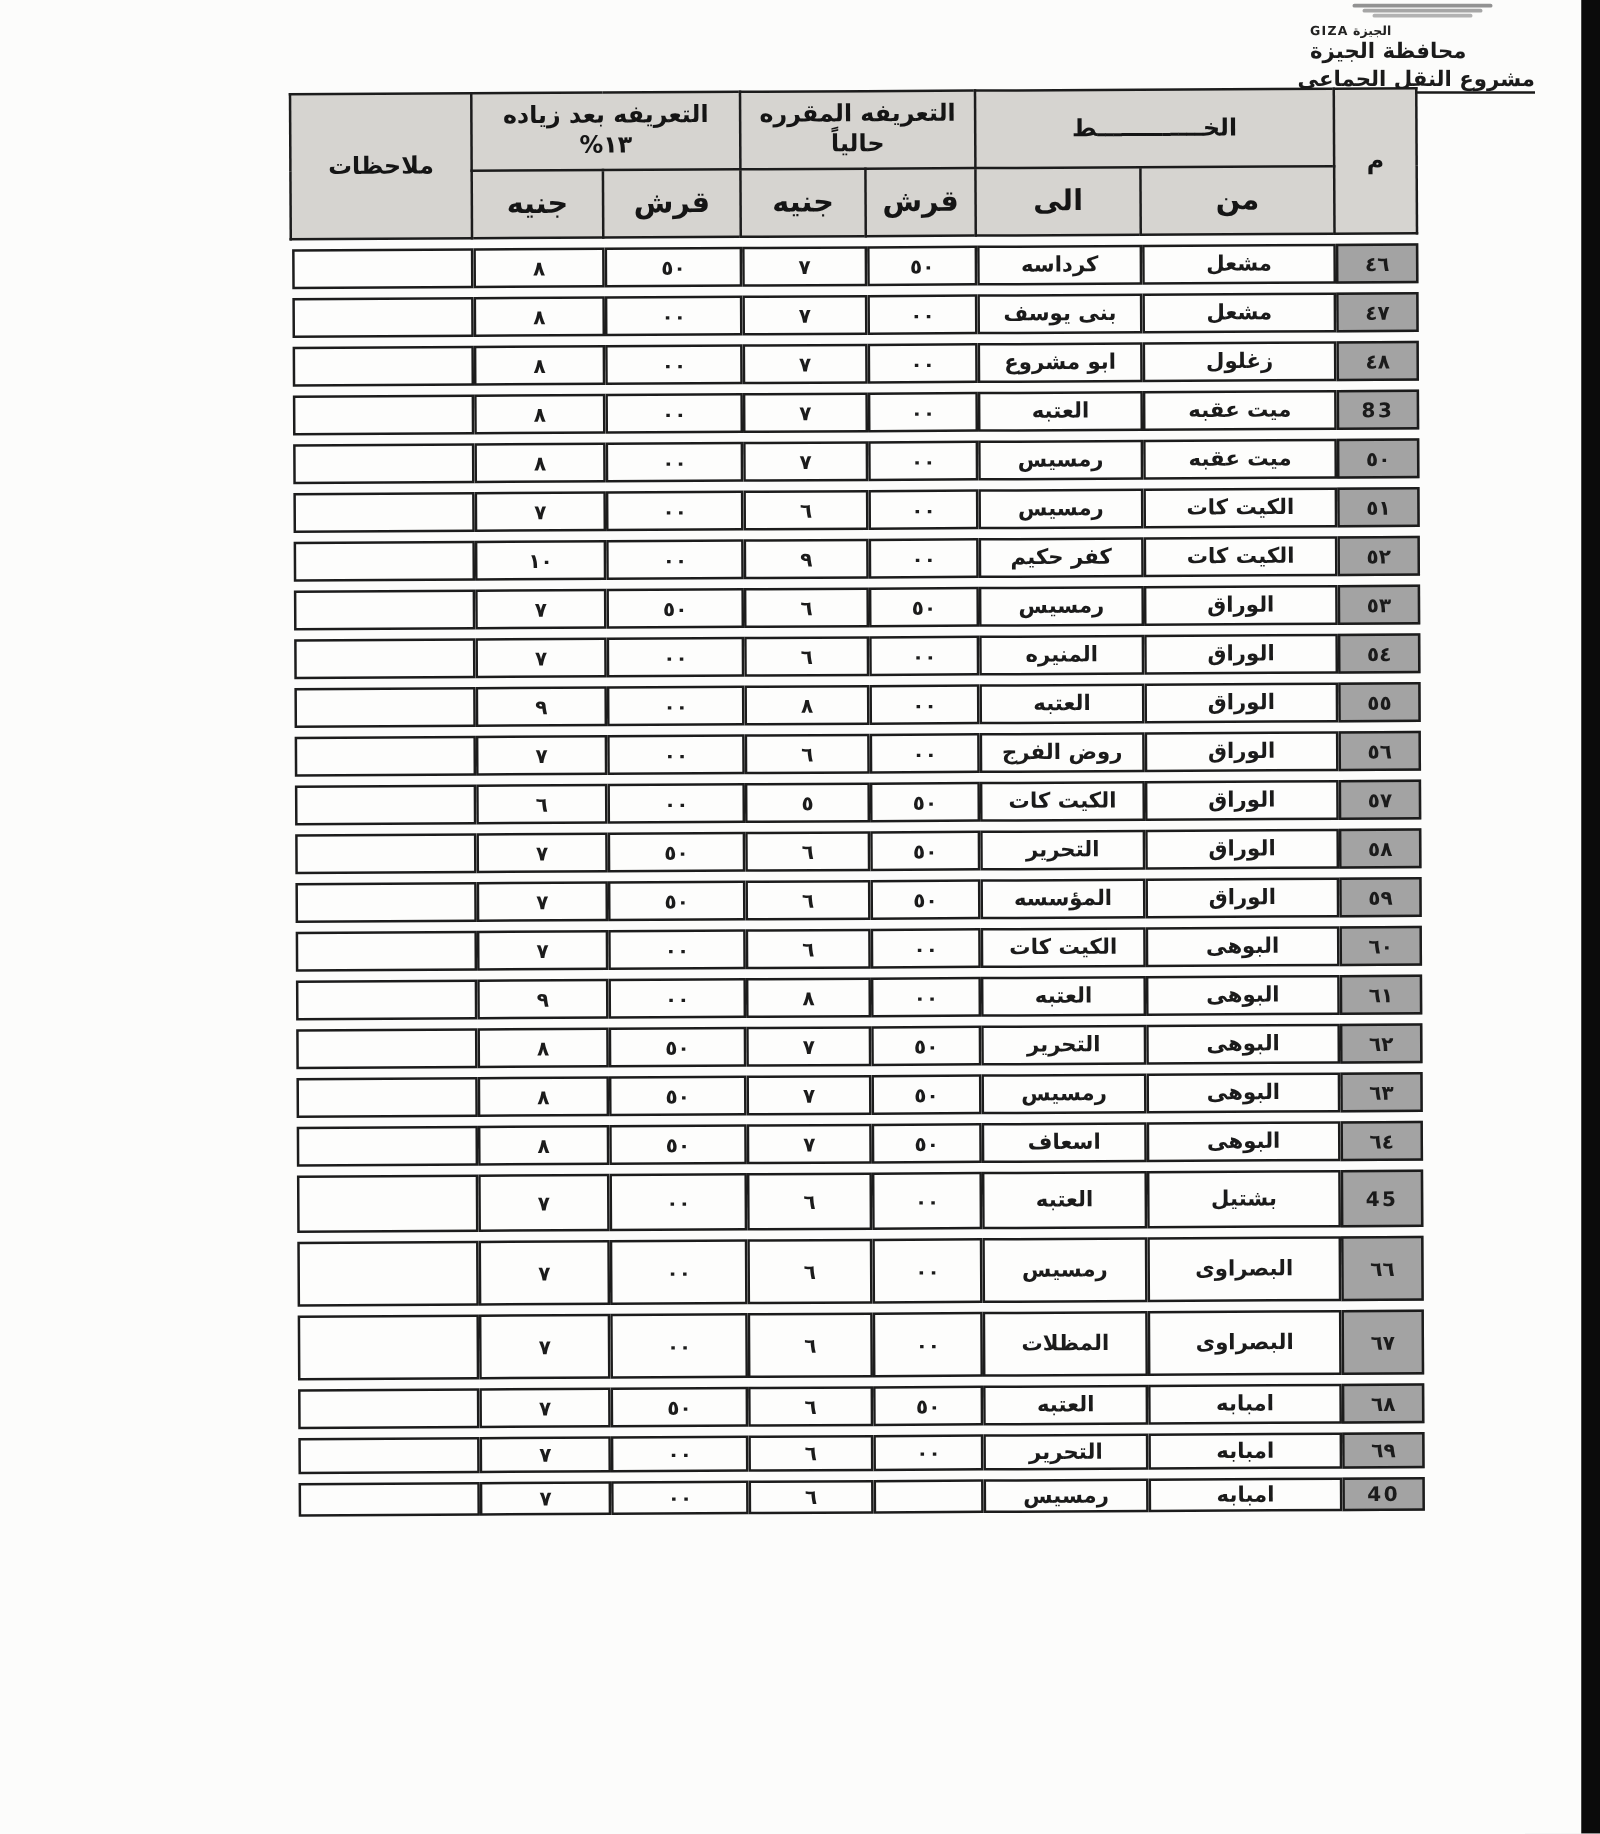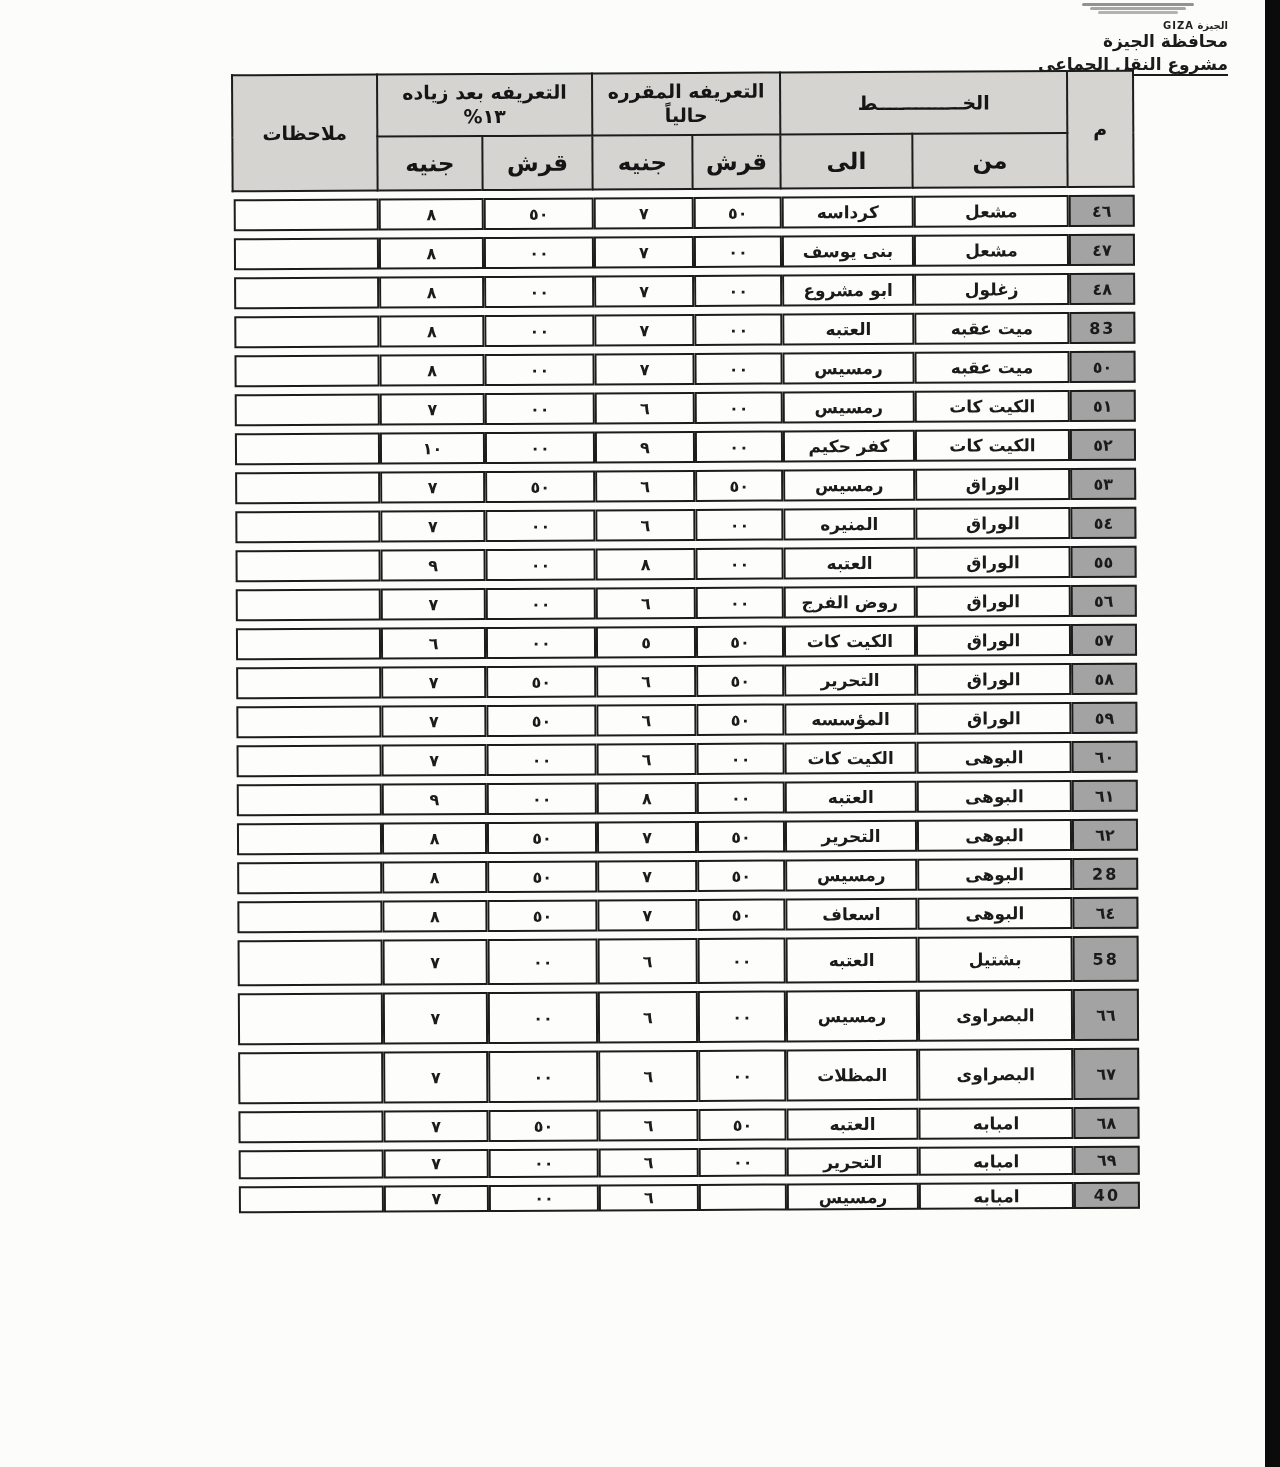--- a/index.html
+++ b/index.html
@@ -17,21 +17,21 @@
     color:#1b1b1b;
   }
   
   .scan-strip{
     position:absolute;top:0;right:0;width:15px;height:1467px;
     background:#0b0b0b;
   }
   
   .letterhead{
     position:absolute;top:2px;right:52px;
-    width:180px;text-align:right;
+    width:180px;text-align:left;
   }
   .emblem{height:16px;margin:0 28px 1px 28px;opacity:.75;filter:blur(.6px);}
   .emblem i{display:block;height:3px;margin:1px 6px;background:#6f6f6f;border-radius:2px;}
   .emblem i:nth-child(2){margin:1px 14px;background:#8a8a8a;}
   .emblem i:nth-child(3){margin:1px 22px;background:#9a9a9a;}
   .logo-cap{font-size:10px;font-weight:bold;letter-spacing:1px;color:#222;}
   .org{font-size:17px;font-weight:bold;margin-top:0;white-space:nowrap;}
   .proj{
     font-size:17px;font-weight:bold;margin-top:3px;white-space:nowrap;
     text-decoration:underline;text-underline-offset:4px;text-decoration-thickness:2px;
@@ -333,21 +333,21 @@
             <td>البوهى</td>
             <td>التحرير</td>
             <td class="num">٥٠</td>
             <td class="num">٧</td>
             <td class="num">٥٠</td>
             <td class="num">٨</td>
             <td class="notes"></td>
           </tr>
 
           <tr>
-            <td class="serial">28</td>
+            <td class="serial">٦٣</td>
             <td>البوهى</td>
             <td>رمسيس</td>
             <td class="num">٥٠</td>
             <td class="num">٧</td>
             <td class="num">٥٠</td>
             <td class="num">٨</td>
             <td class="notes"></td>
           </tr>
 
           <tr>
@@ -355,21 +355,21 @@
             <td>البوهى</td>
             <td>اسعاف</td>
             <td class="num">٥٠</td>
             <td class="num">٧</td>
             <td class="num">٥٠</td>
             <td class="num">٨</td>
             <td class="notes"></td>
           </tr>
 
           <tr>
-            <td class="serial">58</td>
+            <td class="serial">45</td>
             <td>بشتيل</td>
             <td>العتبه</td>
             <td class="num">٠٠</td>
             <td class="num">٦</td>
             <td class="num">٠٠</td>
             <td class="num">٧</td>
             <td class="notes"></td>
           </tr>
 
           <tr>

